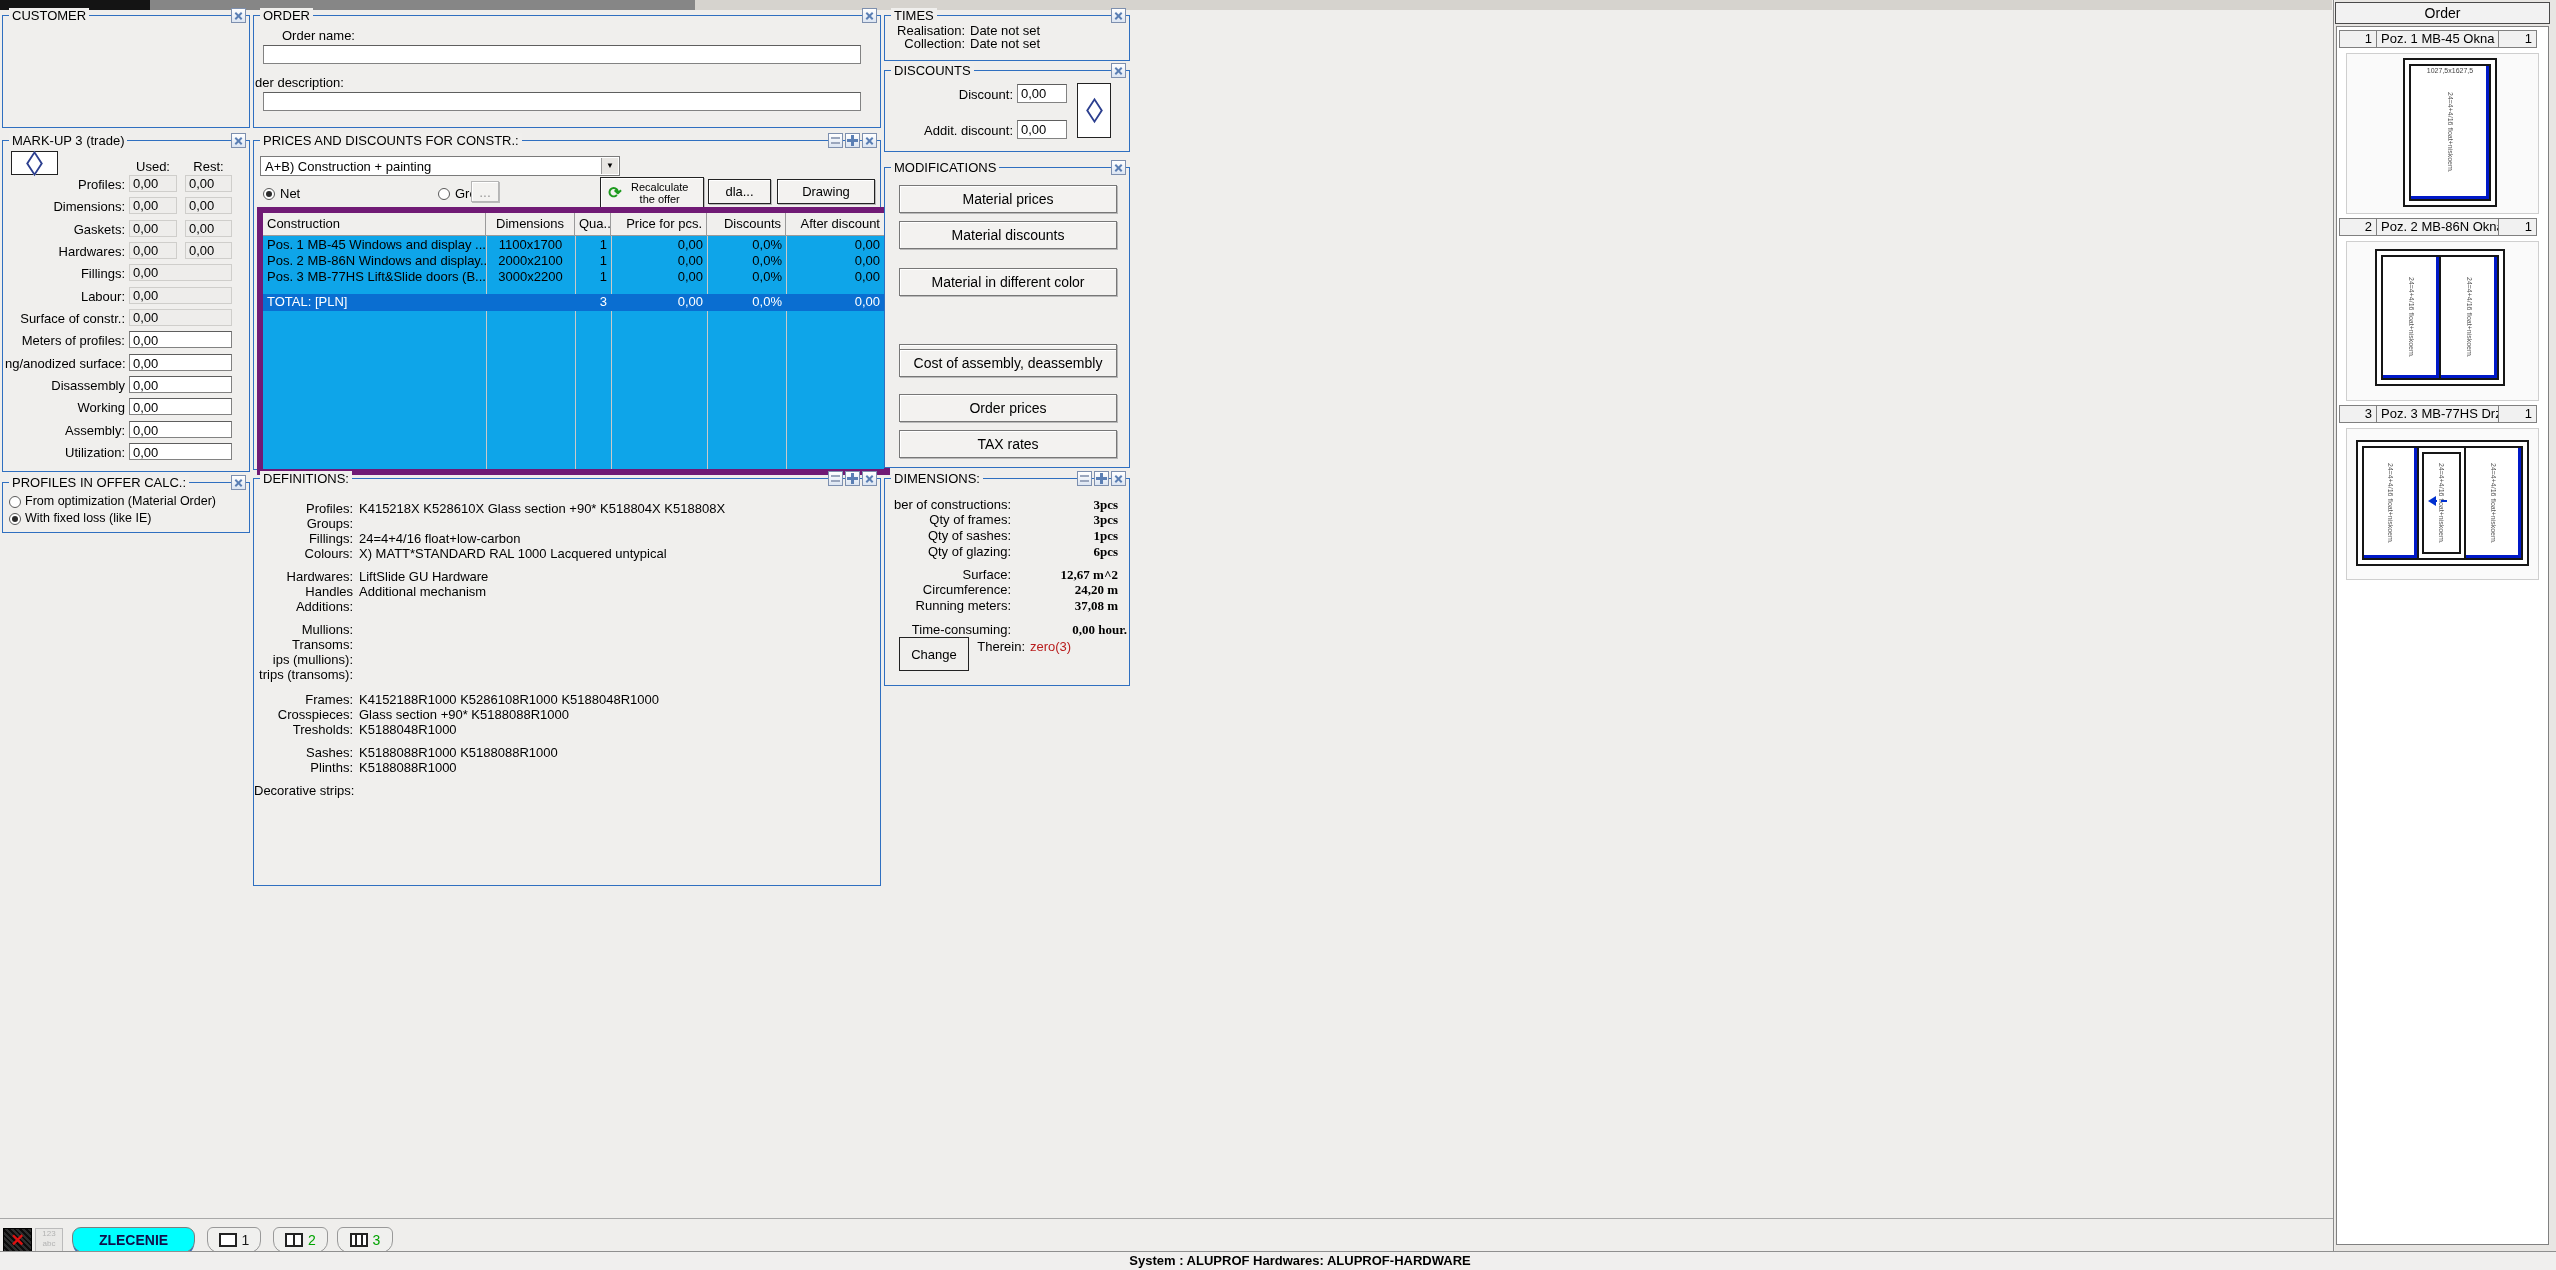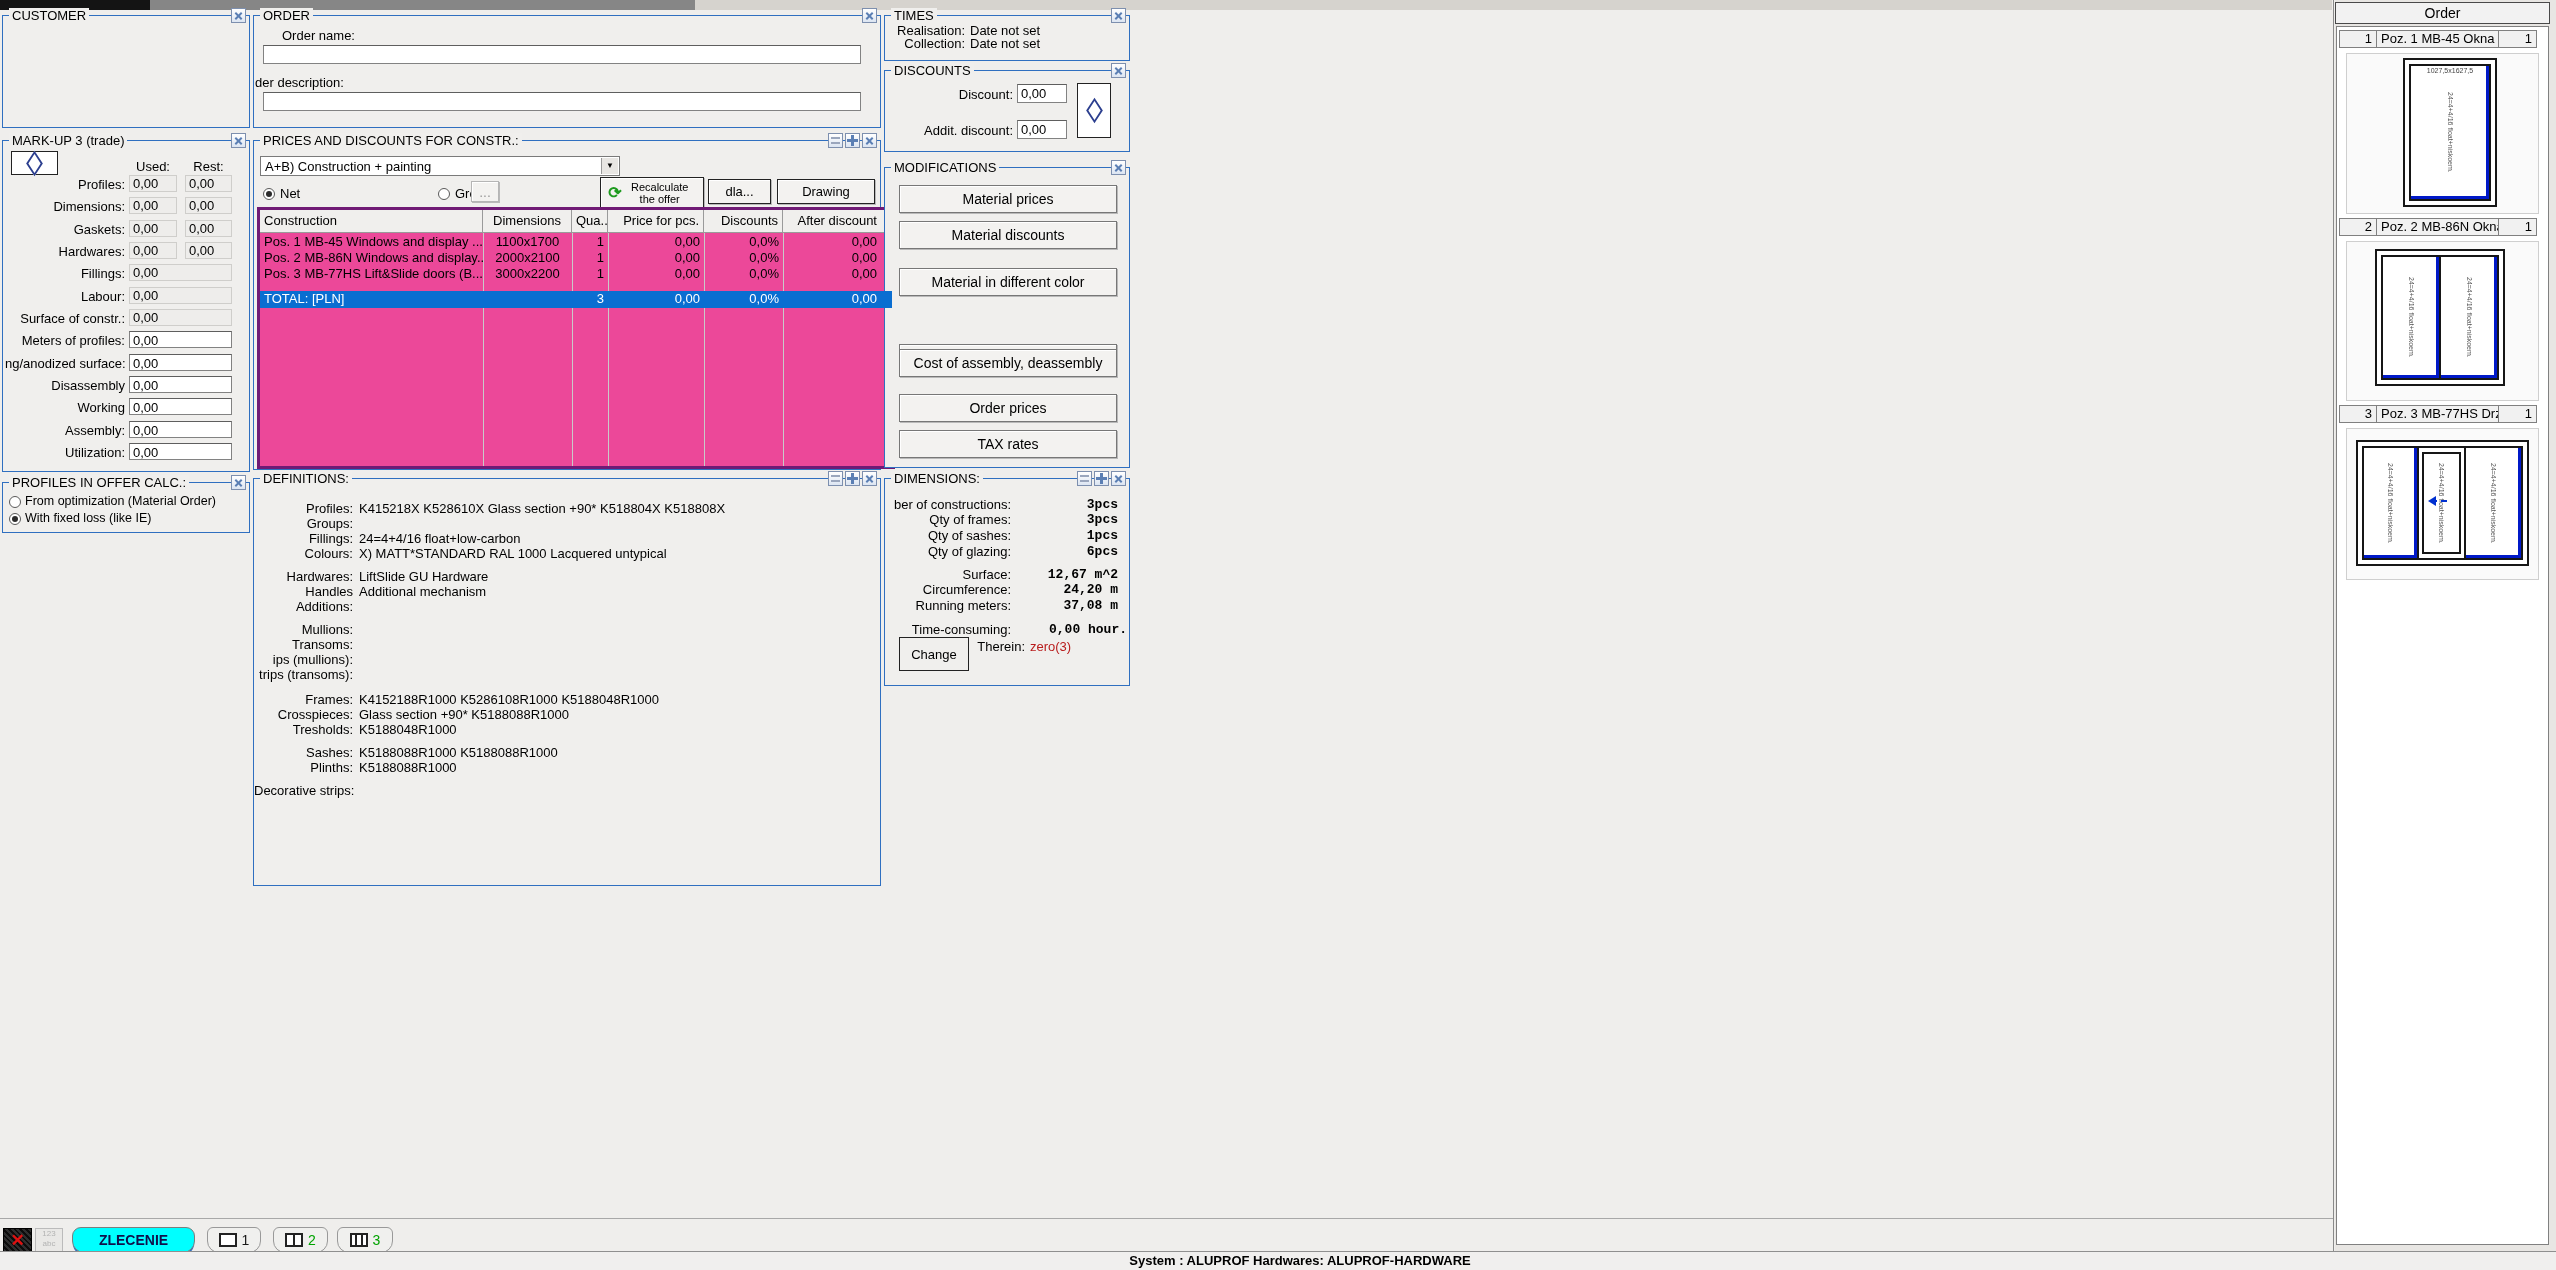--- a/index.html
+++ b/index.html
@@ -25,23 +25,23 @@
   .gbox{position:absolute;box-sizing:border-box;background:#eeedeb;border:1px solid #cfcecb;
     font-size:13px;line-height:15px;padding:0 3px;}
   .btn{position:absolute;box-sizing:border-box;background:#f3f2f0;border:1px solid #777;
     box-shadow:inset 1px 1px 0 #fff,1px 1px 0 #b9b9b9;display:flex;align-items:center;
     justify-content:center;font-size:14px;text-align:center;}
   .radio{width:12px;height:12px;border:1px solid #5a5a5a;border-radius:50%;background:#fff;
     display:inline-block;position:relative;box-sizing:border-box;vertical-align:-2px;}
   .radio.on::after{content:'';position:absolute;top:2px;left:2px;right:2px;bottom:2px;border-radius:50%;background:#2b2b2b;}
   .diam{display:inline-block;width:11px;height:11px;border:2px solid #2c3f8f;background:#fff;
     transform:rotate(45deg) skew(12deg,12deg);}
-  .mv{font-family:Liberation Mono, monospace;font-weight:bold;font-size:13px;}
+  .mv{font-family:Liberation Serif, serif;font-weight:bold;font-size:13px;}
   
-  .tblwrap{position:absolute;background:#ec4899;border:3px solid #701a75;padding-left:11px;}
+  .tblwrap{position:absolute;background:#0ea5e9;border:6px solid #701a75;}
   .col-line{position:absolute;top:0;bottom:0;width:1px;background:#c9c9c9;}
   .thead{position:absolute;left:0;right:0;top:0;height:22px;background:#f0efed;border-bottom:1px solid #9a9a9a;display:flex;}
   .thead>div{box-sizing:border-box;border-right:1px solid #9a9a9a;font-size:13px;line-height:21px;padding:0 4px;overflow:hidden;white-space:nowrap;}
   .trow{position:absolute;left:0;right:0;height:17px;display:flex;font-size:13px;line-height:16px;}
   .trow>div{box-sizing:border-box;padding:0 4px;overflow:hidden;white-space:nowrap;}
   .c0{width:223px;} .c1{width:89px;text-align:center;} .c2{width:36px;text-align:right;}
   .c3{width:96px;text-align:right;} .c4{width:79px;text-align:right;} .c5{width:98px;text-align:right;}
   .total-row{background:#0a6ed1;color:#fff;z-index:2;}
   
   .wf{position:absolute;border:2px solid #161616;background:#fff;box-sizing:border-box;}

